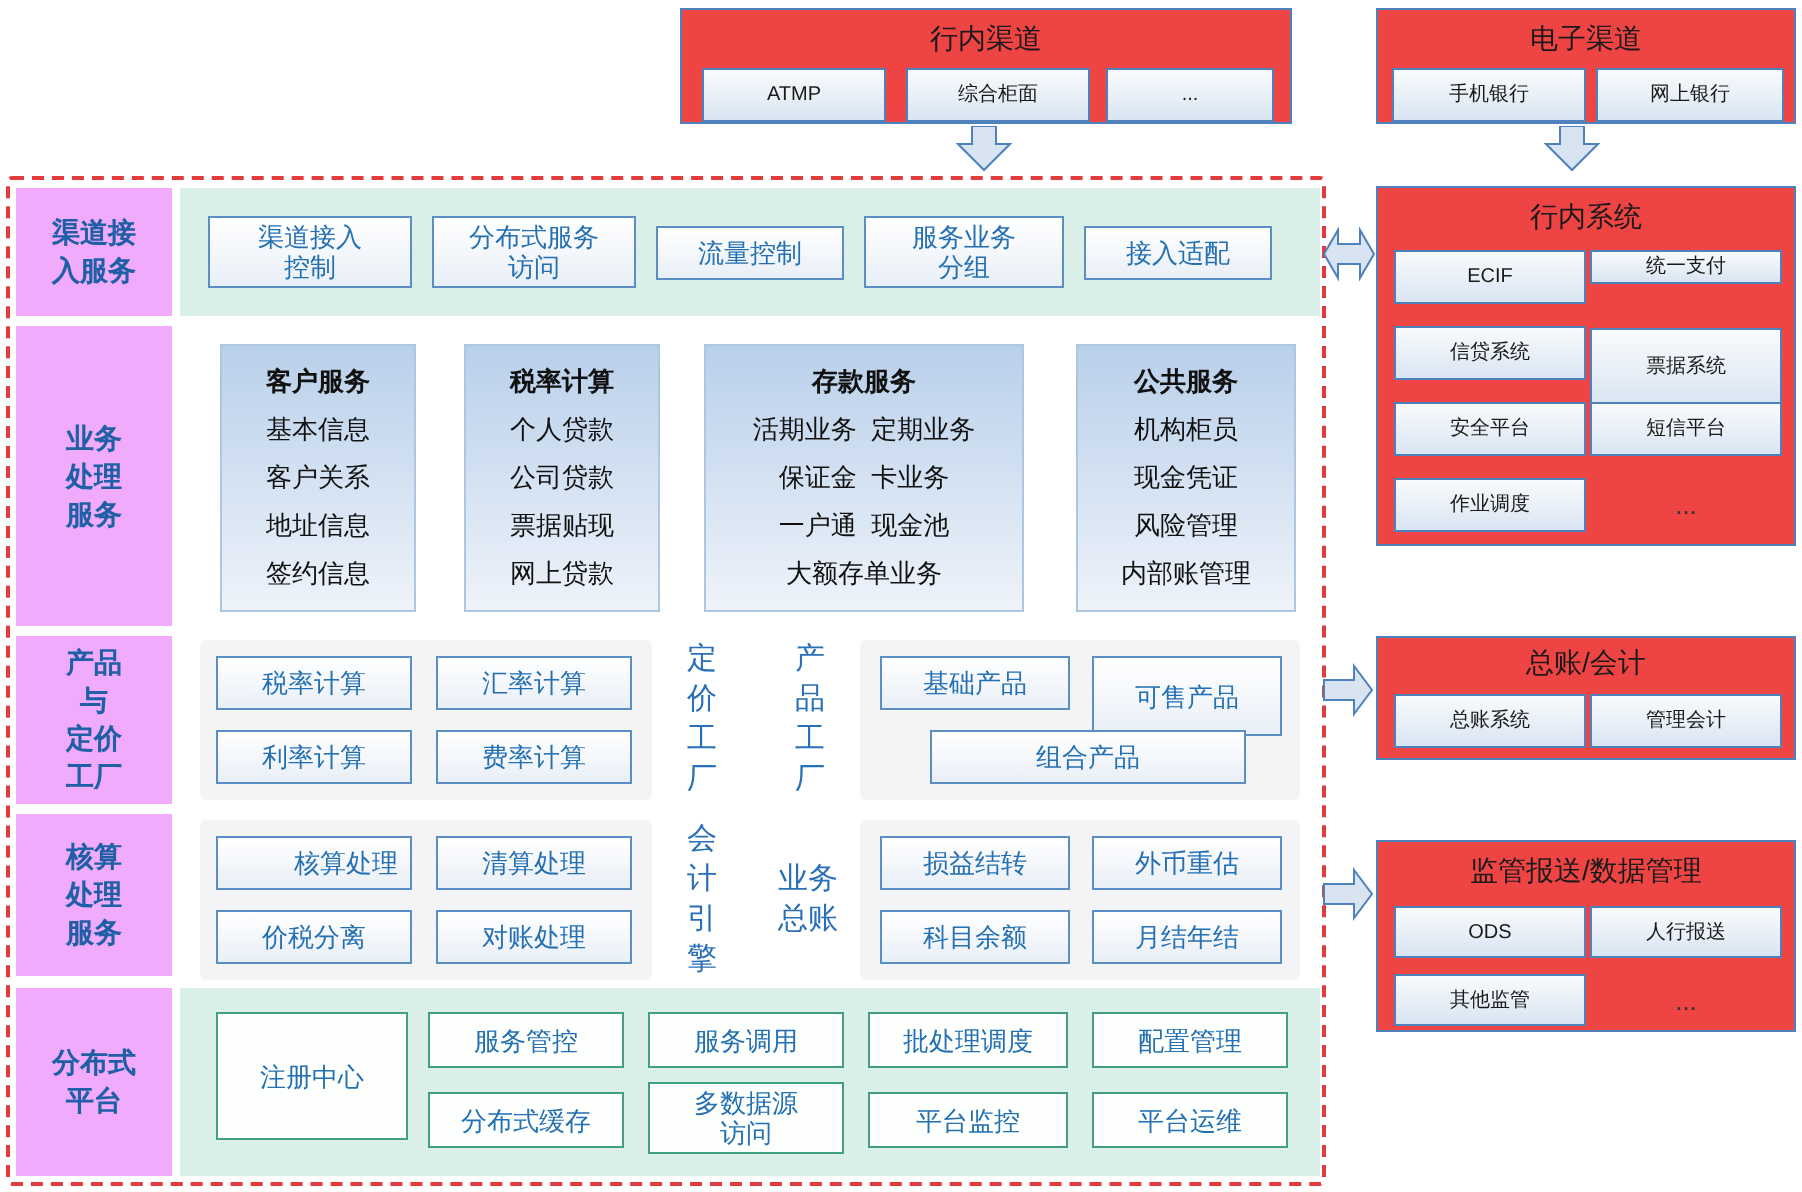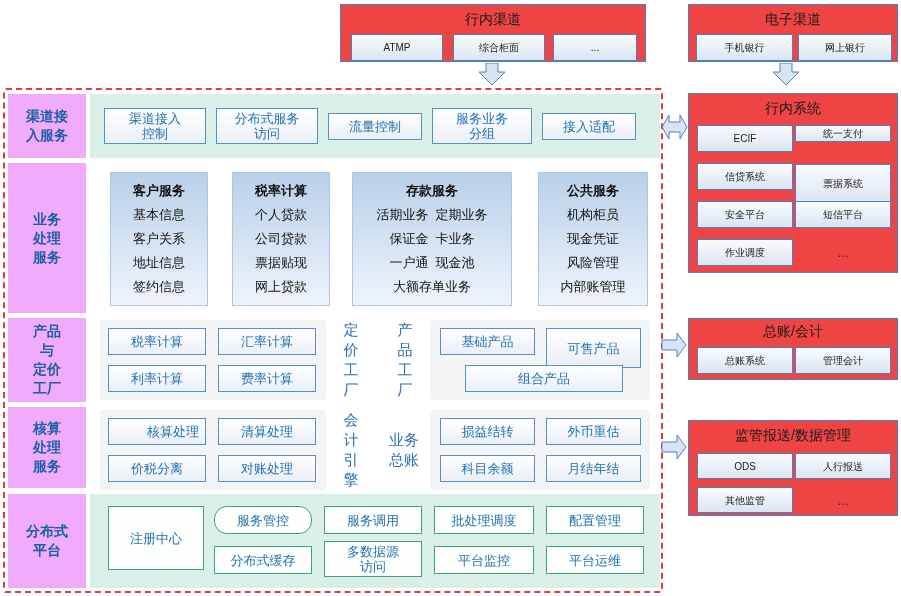--- a/index.html
+++ b/index.html
@@ -153,21 +153,21 @@
 擎</div>
   <div class="abs vtext" style="left:382px;top:409px;width:44px;height:82px;">业务
 总账</div>
   <div class="abs bbox" style="left:440px;top:418px;width:95px;height:27px;">损益结转</div>
   <div class="abs bbox" style="left:546px;top:418px;width:95px;height:27px;">外币重估</div>
   <div class="abs bbox" style="left:440px;top:455px;width:95px;height:27px;">科目余额</div>
   <div class="abs bbox" style="left:546px;top:455px;width:95px;height:27px;">月结年结</div>
 
   <div class="abs mint" style="left:90px;top:494px;width:570px;height:94px;"></div>
   <div class="abs gbox" style="left:108px;top:506px;width:96px;height:64px;">注册中心</div>
-  <div class="abs gbox" style="left:214px;top:506px;width:98px;height:28px;border-radius:13px;">服务管控</div>
+  <div class="abs gbox" style="left:214px;top:506px;width:98px;height:28px;">服务管控</div>
   <div class="abs gbox" style="left:324px;top:506px;width:98px;height:28px;">服务调用</div>
   <div class="abs gbox" style="left:434px;top:506px;width:100px;height:28px;">批处理调度</div>
   <div class="abs gbox" style="left:546px;top:506px;width:98px;height:28px;">配置管理</div>
   <div class="abs gbox" style="left:214px;top:546px;width:98px;height:28px;">分布式缓存</div>
   <div class="abs gbox" style="left:324px;top:541px;width:98px;height:36px;">多数据源
 访问</div>
   <div class="abs gbox" style="left:434px;top:546px;width:100px;height:28px;">平台监控</div>
   <div class="abs gbox" style="left:546px;top:546px;width:98px;height:28px;">平台运维</div>
 
   <div class="abs" style="left:661px;top:112px;">

